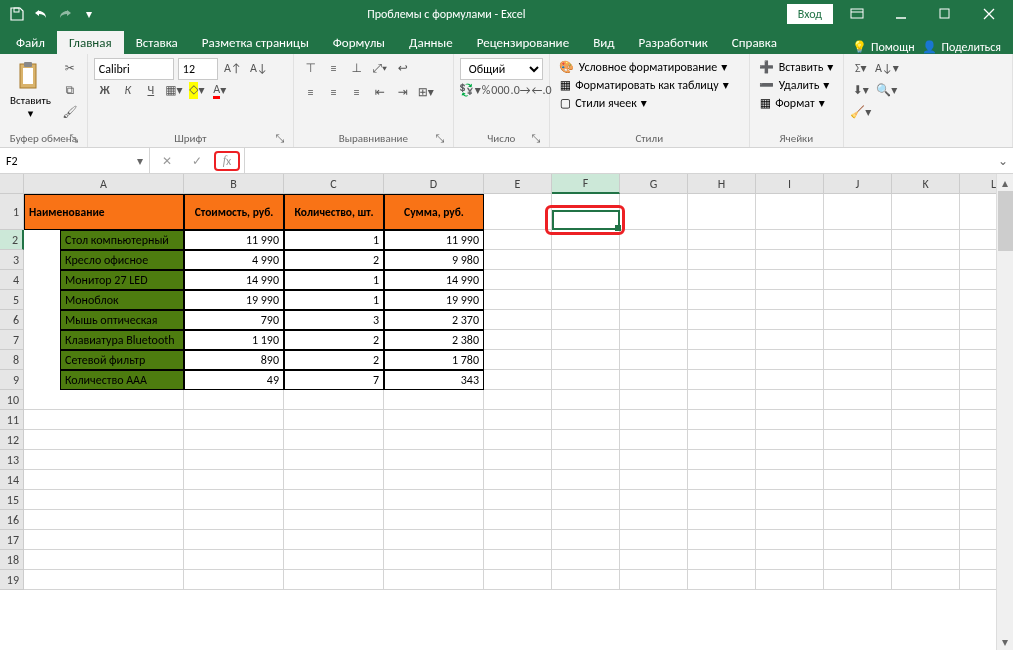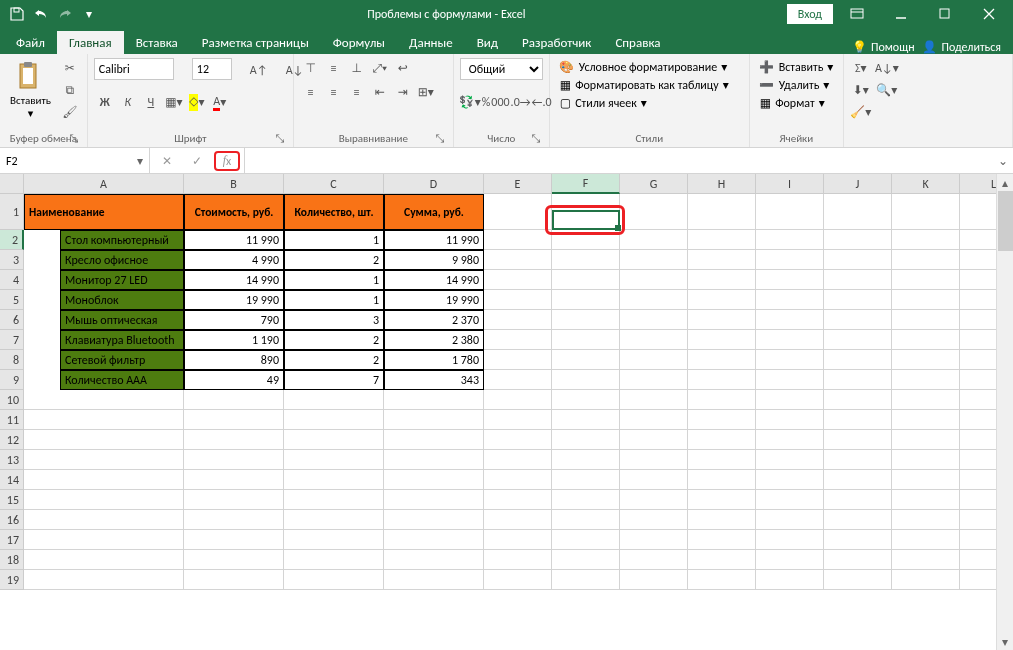--- a/index.html
+++ b/index.html
@@ -25,21 +25,21 @@
 .ribbon { height: 94px; background: #f3f3f3; display: flex; border-bottom: 1px solid #d4d4d4; }
 .ribbon-group { border-right: 1px solid #e1e1e1; padding: 4px 6px 0 6px; display: flex; flex-direction: column; }
 .ribbon-group-content { flex: 1; display: flex; align-items: flex-start; gap: 4px; }
 .ribbon-group-label { text-align: center; font-size: 11px; color: #666; padding: 2px 0; position: relative; }
 .dialog-launcher { position: absolute; right: 0; bottom: 2px; width: 14px; height: 14px; display:flex; align-items:center; justify-content:center; color:#666; }
 .big-btn { display: flex; flex-direction: column; align-items: center; padding: 2px 4px; cursor: pointer; }
 .big-btn-icon { width: 32px; height: 32px; }
 .big-btn-label { font-size: 11px; text-align: center; margin-top: 2px; }
 .btn-col { display: flex; flex-direction: column; gap: 2px; }
 .small-btn { width: 22px; height: 20px; display: flex; align-items: center; justify-content: center; cursor: pointer; color: #555; }
-.font-row { display: flex; align-items: flex-end; gap: 18px; margin-bottom: 12px; }
+.font-row { display: flex; align-items: flex-start; gap: 4px; margin-bottom: 0; }
 .font-select { border: 1px solid #c8c8c8; background: #fff; font-size: 12px; height: 22px; padding: 0 4px; }
 .font-name { width: 80px; } .font-size { width: 40px; }
 .btn-row { display: flex; gap: 1px; }
 .grp-stack { display: flex; flex-direction: column; }
 .styles-item { display: flex; align-items: center; gap: 4px; padding: 2px 4px; font-size: 12px; cursor: pointer; }
 .cells-item { display: flex; align-items: center; gap: 4px; padding: 2px 4px; font-size: 12px; cursor: pointer; }
 
 
 .formula-bar { height: 26px; border-bottom: 1px solid #d4d4d4; display: flex; align-items: center; background: #fff; }
 .name-box { width: 150px; border-right: 1px solid #d4d4d4; padding: 0 6px; font-size: 12px; display: flex; align-items: center; height: 100%; position: relative; }
@@ -126,20 +126,21 @@
 </div>
 
 <div class="tabs-row" data-name="ribbon-tabs">
   <div id="tabs-container" style="display: flex;">
       <div class="tab" data-name="tab-файл">Файл</div>
       <div class="tab active" data-name="tab-главная">Главная</div>
       <div class="tab" data-name="tab-вставка">Вставка</div>
       <div class="tab" data-name="tab-разметка страницы">Разметка страницы</div>
       <div class="tab" data-name="tab-формулы">Формулы</div>
       <div class="tab" data-name="tab-данные">Данные</div>
+      <div class="tab" data-name="tab-рецензирование">Рецензирование</div>
       <div class="tab" data-name="tab-вид">Вид</div>
       <div class="tab" data-name="tab-разработчик">Разработчик</div>
       <div class="tab" data-name="tab-справка">Справка</div>
     </div>
   <div class="tabs-right">
     <div class="tabs-right-item" data-name="tell-me">
         <span data-name="lightbulb-icon">💡</span>
         <span>Помощн</span>
       </div>
     <div class="tabs-right-item" data-name="share-button">

